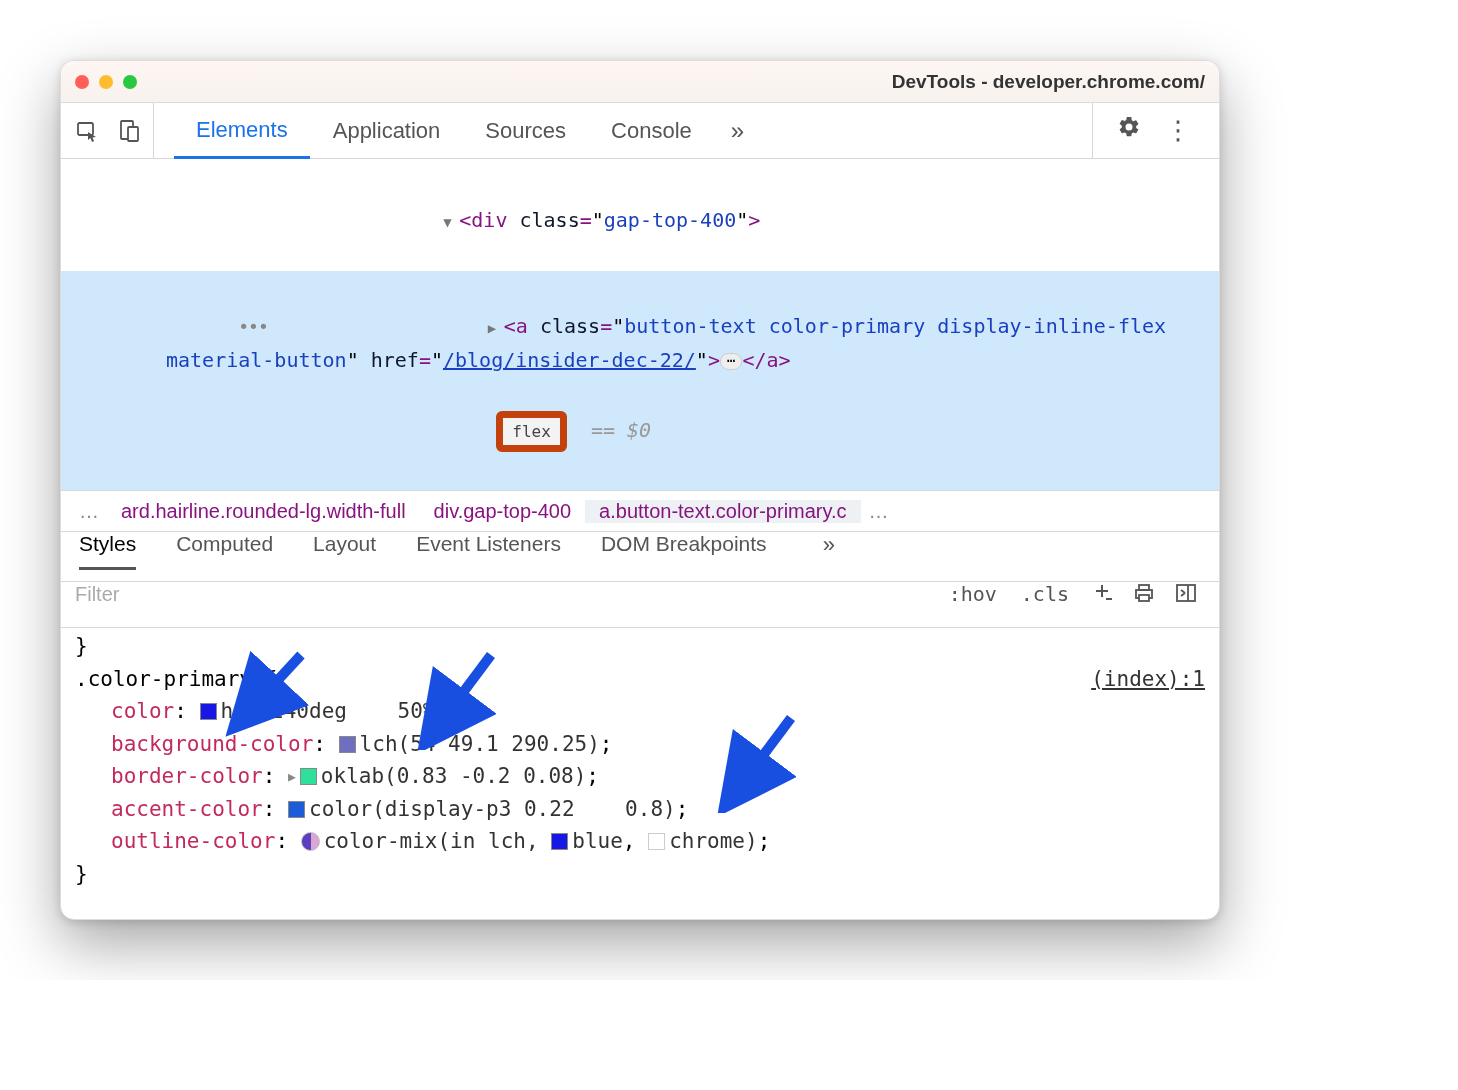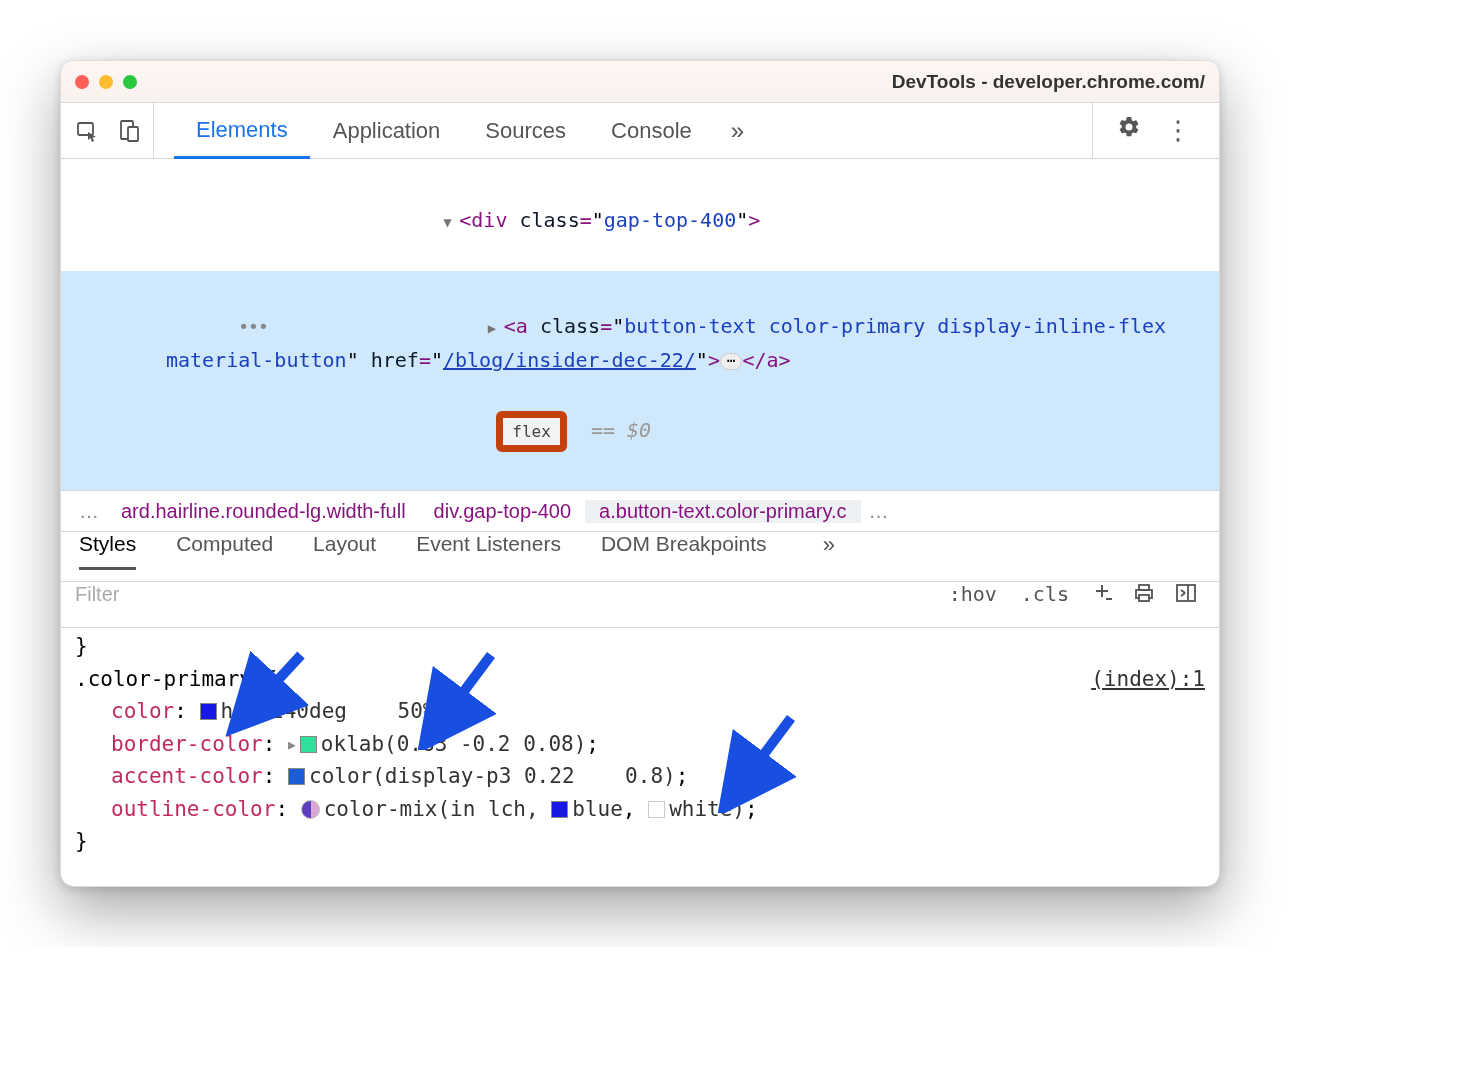--- a/index.html
+++ b/index.html
@@ -224,27 +224,30 @@
 
     <div class="rule-head">
       <span><span>.color-primary</span> <span>{</span></span>
       <span class="rule-src">(index):1</span>
     </div>
 
     <div class="decl">
       <span class="prop">color</span><span class="colon">: </span><span class="swatch" style="background:#1717e6"></span><span class="val">hsl(240deg </span><span style="opacity:0;">0%</span><span class="val"> 50%)</span><span>;</span>
     </div>
     <div class="decl">
+      <span class="prop">background-color</span><span class="colon">: </span><span class="swatch" style="background:#6f6fc0"></span><span class="val">lch(54 49.1 290.25)</span><span>;</span>
+    </div>
+    <div class="decl">
       <span class="prop">border-color</span><span class="colon">: </span><span class="mini-twisty">▶</span><span class="swatch" style="background:#2fe09a"></span><span class="val">oklab(0.83 -0.2 0.08)</span><span>;</span>
     </div>
     <div class="decl">
       <span class="prop">accent-color</span><span class="colon">: </span><span class="swatch" style="background:#1b5cd9"></span><span class="val">color(display-p3 0.22 </span><span style="opacity:0;">46</span><span class="val"> 0.8)</span><span>;</span>
     </div>
     <div class="decl">
-      <span class="prop">outline-color</span><span class="colon">: </span><span class="mix-swatch"></span><span class="val">color-mix(in lch, </span><span class="swatch" style="background:#1717e6"></span><span class="val">blue</span><span>, </span><span class="swatch noborder" style="background:#fff"></span><span class="val">white</span><span class="val">)</span><span>;</span>
+      <span class="prop">outline-color</span><span class="colon">: </span><span class="mix-swatch"></span><span class="val">color-mix(in lch, </span><span class="swatch" style="background:#1717e6"></span><span class="val">blue</span><span>, </span><span class="swatch noborder" style="background:#fff"></span><span class="val">chrome</span><span class="val">)</span><span>;</span>
     </div>
 
     <div>}</div>
 
     <div class="rule-head truncated-rule" style="height:16px; overflow:hidden; opacity:.45;">
       <span>button-text {</span>
       <span class="rule-src">(index):1</span>
     </div>
 
     <div class="arrow" style="left:160px; top:22px;">

